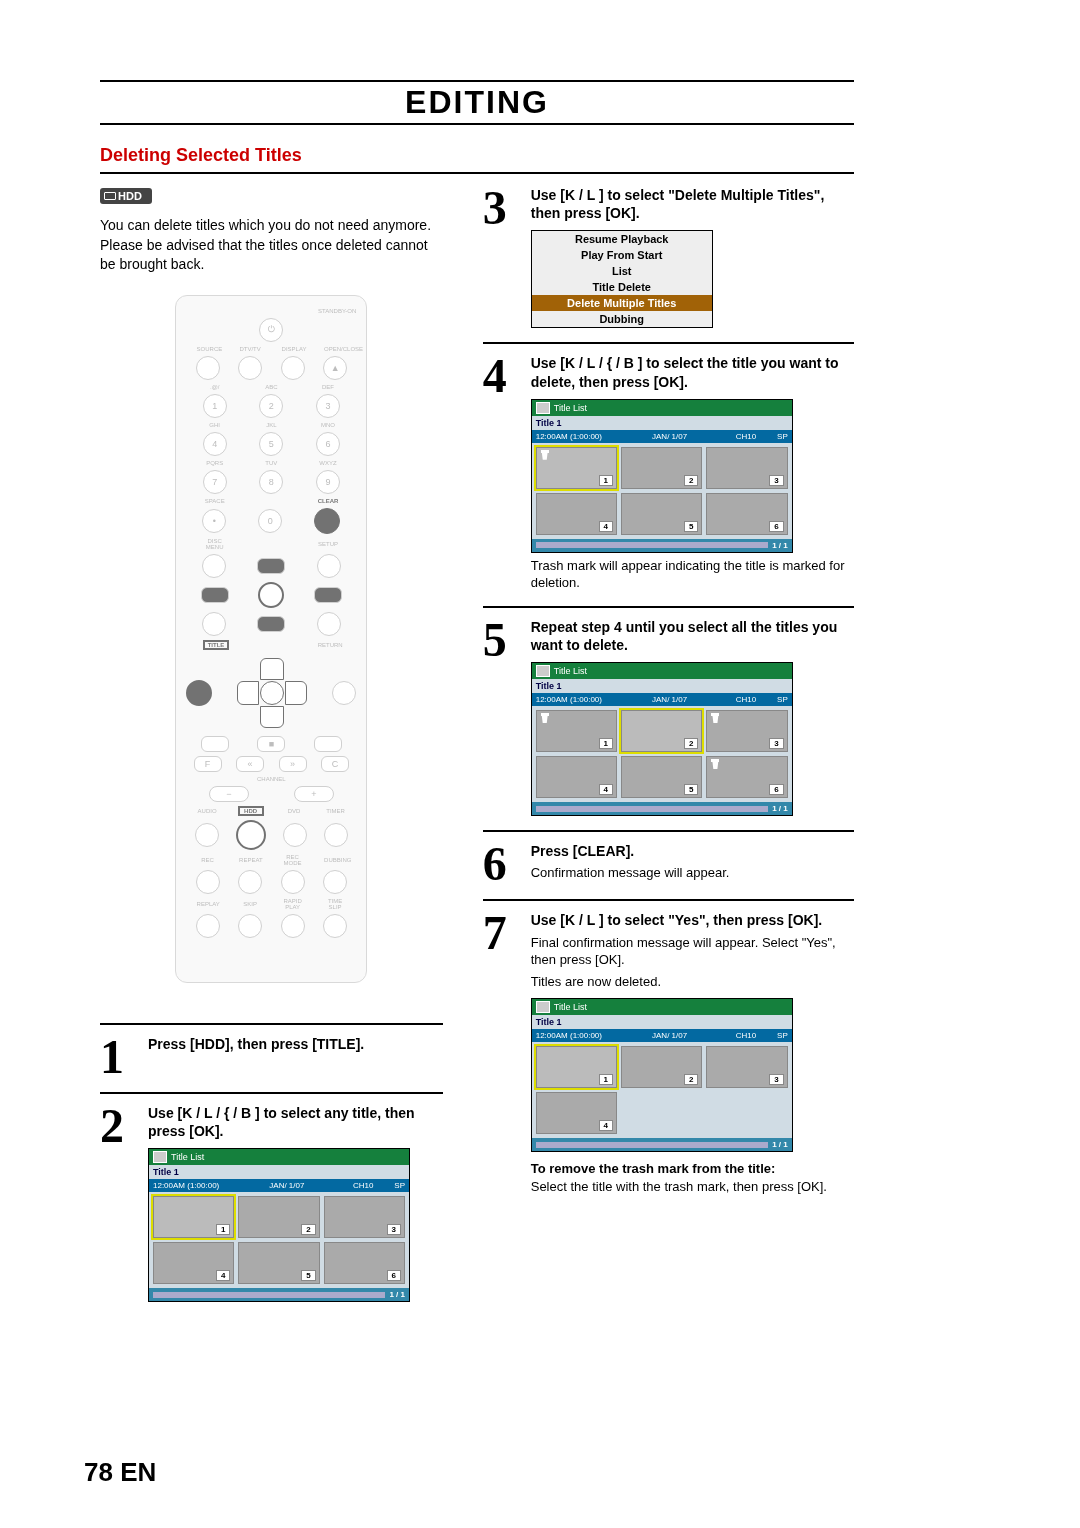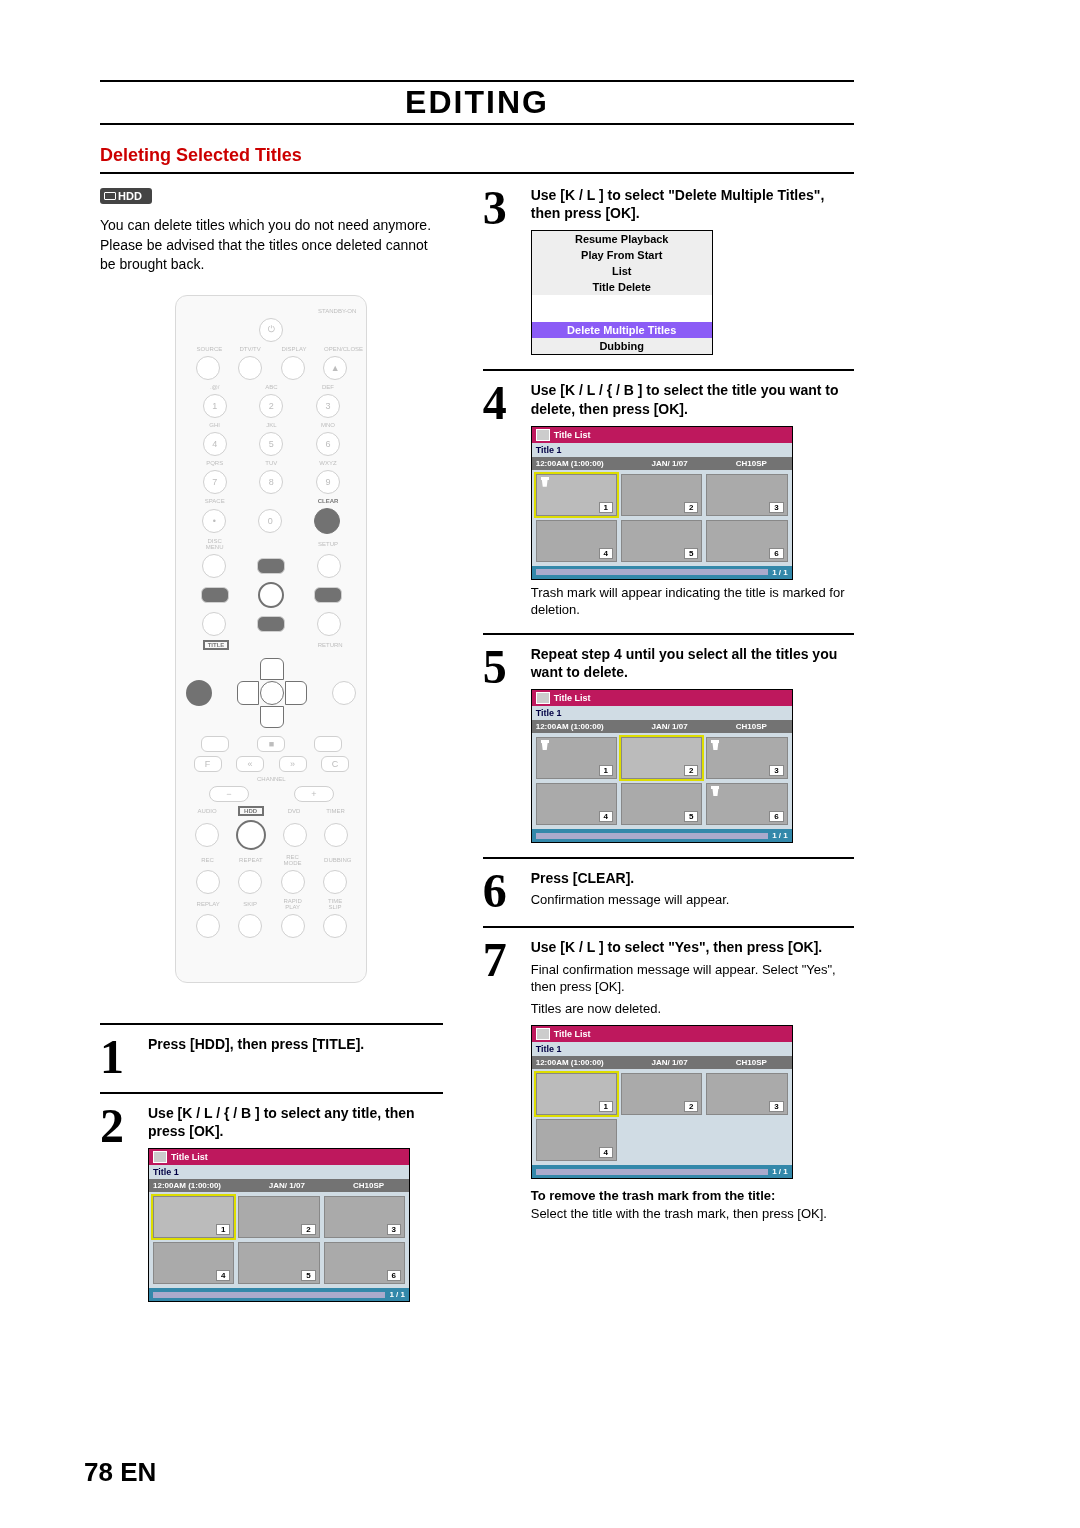--- a/index.html
+++ b/index.html
@@ -152,51 +152,50 @@
     width: 180px;
     font-size: 11px;
   }
   .menu-box div {
     text-align: center;
     padding: 2px 0;
     font-weight: bold;
     background: #eee;
   }
   .menu-box div.sel {
-    background: #8b5cf6;
+    background: #a16207;
     color: #fff;
-    margin-top: 27px;
   }
 
   
   .title-list {
     margin-top: 8px;
     width: 260px;
     border: 1px solid #000;
     background: #d0dce4;
     font-size: 9px;
   }
   .tl-hdr {
     display: flex; align-items: center; gap: 4px;
-    background: #be185d; color: #fff; padding: 2px 4px; font-weight: bold;
+    background: #15803d; color: #fff; padding: 2px 4px; font-weight: normal;
   }
   .tl-hdr .mini-icon {
     width: 12px; height: 10px; background:#ccc; border:1px solid #fff;
   }
   .tl-title {
     padding: 2px 4px; font-weight: bold; color: #004;
   }
   .tl-info {
-    background: #737373; color: #fff; display: flex; padding: 2px 4px;
-    font-weight: bold; font-size: 8px;
+    background: #0369a1; color: #fff; display: flex; padding: 2px 4px;
+    font-weight: normal; font-size: 8px;
   }
   .tl-info .a { flex: 1.2; }
   .tl-info .b { flex: 1; text-align: center; }
   .tl-info .c { flex: 0.6; text-align: right; }
-  .tl-info .d { flex: 0.4; text-align: left; }
+  .tl-info .d { flex: 0.4; text-align: right; }
   .tl-grid {
     display: grid; grid-template-columns: repeat(3, 1fr);
     gap: 4px; padding: 4px;
   }
   .tl-cell {
     height: 40px; background: #aaa; border: 1px solid #888;
     position: relative;
   }
   .tl-cell .n {
     position: absolute; right: 3px; bottom: 2px;

